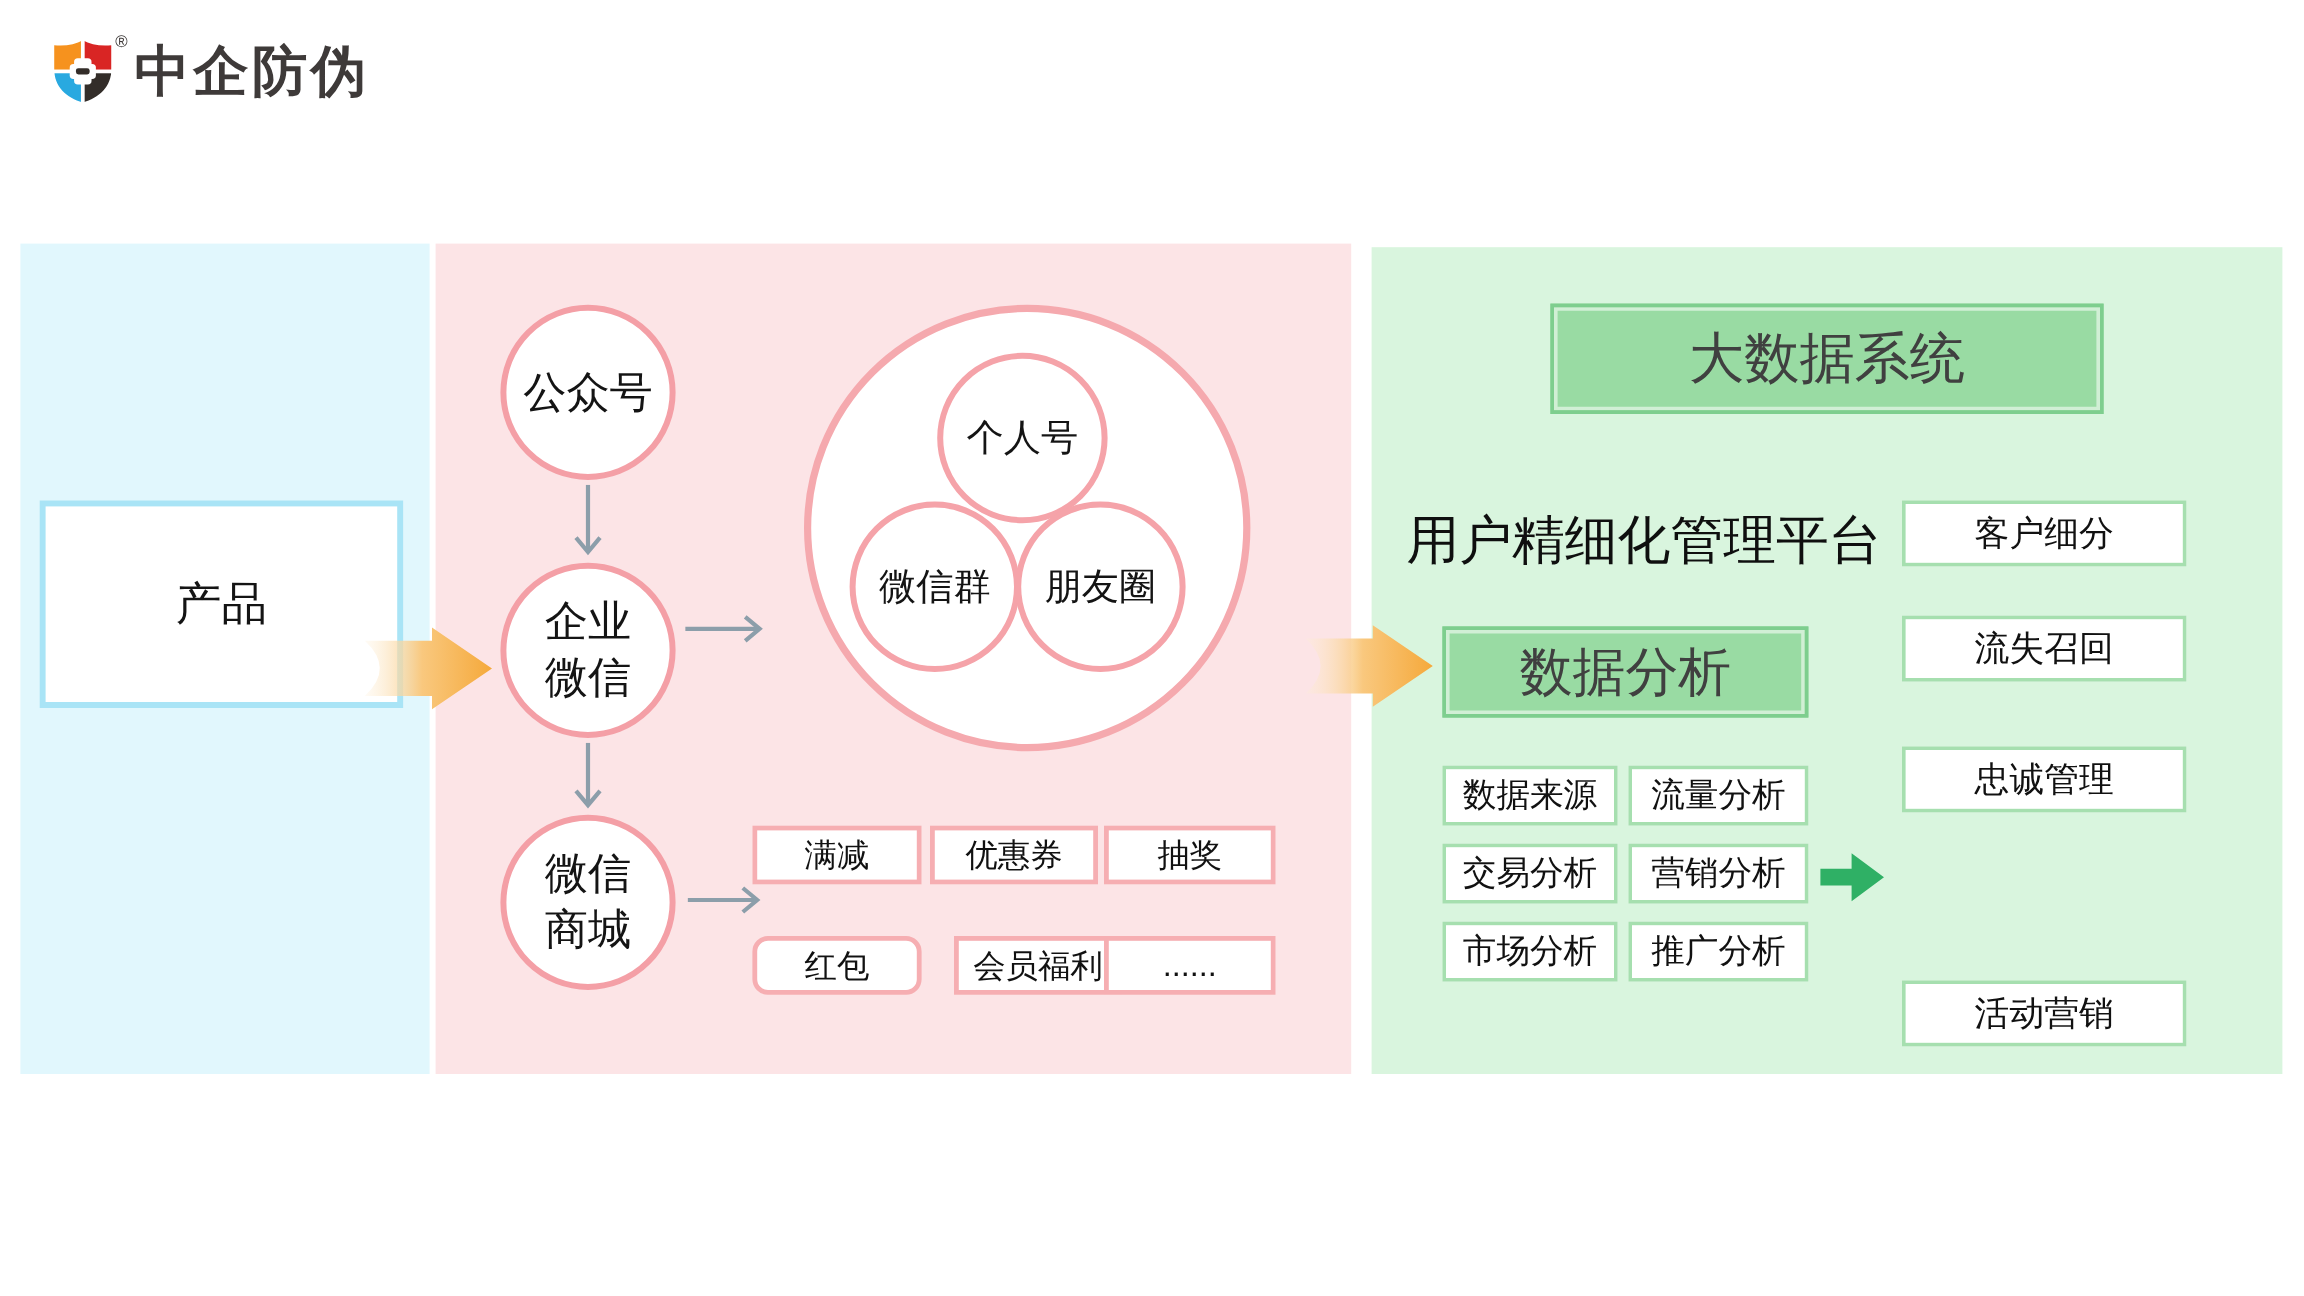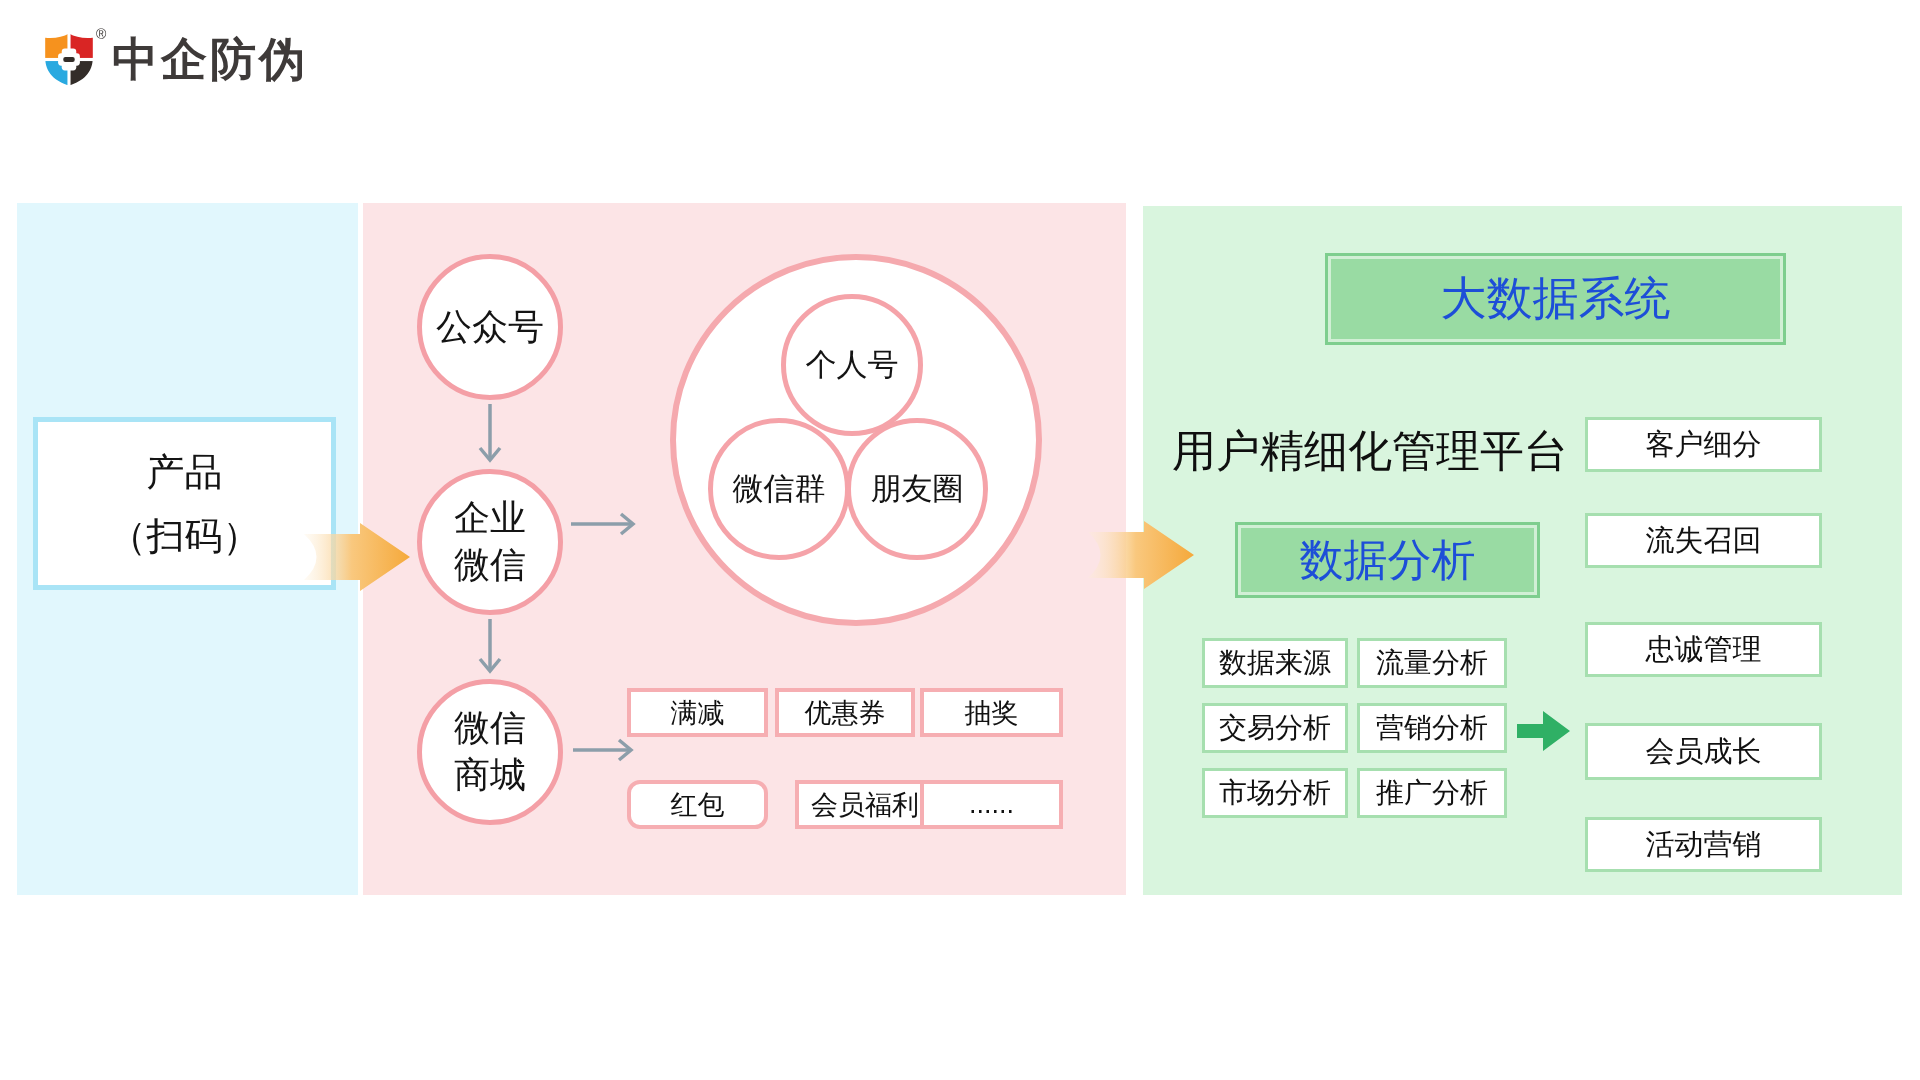--- a/index.html
+++ b/index.html
@@ -51,21 +51,21 @@
     position:absolute; background:#ffffff; border:4px solid #F6AEB2; box-sizing:border-box;
     display:flex; align-items:center; justify-content:center;
     font-size:27px; color:#111111; z-index:3;
   }
 
   
   .gbox-fill {
     position:absolute; background:#99DBA3; border:3px solid #7ECE8E;
     box-shadow: inset 0 0 0 3px rgba(255,255,255,.55);
     box-sizing:border-box; display:flex; align-items:center; justify-content:center;
-    color:#1d4ed8; z-index:3;margin-left:33px;
+    color:#404040; z-index:3;
   }
   .gbox-sm {
     position:absolute; background:#ffffff; border:3px solid #A6DFAF; box-sizing:border-box;
     display:flex; align-items:center; justify-content:center;
     font-size:28px; color:#111111; z-index:3;
   }
   .platform-label {
     position:absolute; left:1150px; top:426px; width:440px; height:50px;
     font-size:44px; color:#0f0f0f; text-align:center; line-height:50px; z-index:3;
     font-weight:500;
@@ -98,21 +98,20 @@
   </div>
   <div class="brand-reg">®</div>
   <div class="brand-title">中企防伪</div>
 
   <div class="panel panel-product"></div>
   <div class="panel panel-wechat"></div>
   <div class="panel panel-bigdata"></div>
 
   <div class="product-box">
     <div>产品</div>
-    <div>（扫码）</div>
   </div>
 
   <div class="icon-abs" style="left:302px; top:522px;">
     <svg width="110" height="70" viewBox="0 0 110 70">
       <defs>
         <linearGradient id="og1" x1="0" y1="0" x2="1" y2="0">
           <stop offset="0" stop-color="#FDEFD8" stop-opacity="0.25"></stop>
           <stop offset="0.45" stop-color="#F9C87E"></stop>
           <stop offset="1" stop-color="#F5A93B"></stop>
         </linearGradient>
@@ -241,20 +240,17 @@
 
   <div class="gbox-sm" style="left:1585px; top:417px; width:237px; height:55px; font-size:29px;">
     <span>客户细分</span>
   </div>
   <div class="gbox-sm" style="left:1585px; top:513px; width:237px; height:55px; font-size:29px;">
     <span>流失召回</span>
   </div>
   <div class="gbox-sm" style="left:1585px; top:622px; width:237px; height:55px; font-size:29px;">
     <span>忠诚管理</span>
   </div>
-  <div class="gbox-sm" style="left:1585px; top:723px; width:237px; height:57px; font-size:29px;">
-    <span>会员成长</span>
-  </div>
   <div class="gbox-sm" style="left:1585px; top:817px; width:237px; height:55px; font-size:29px;">
     <span>活动营销</span>
   </div>
 
 </div>
 
 </body></html>

